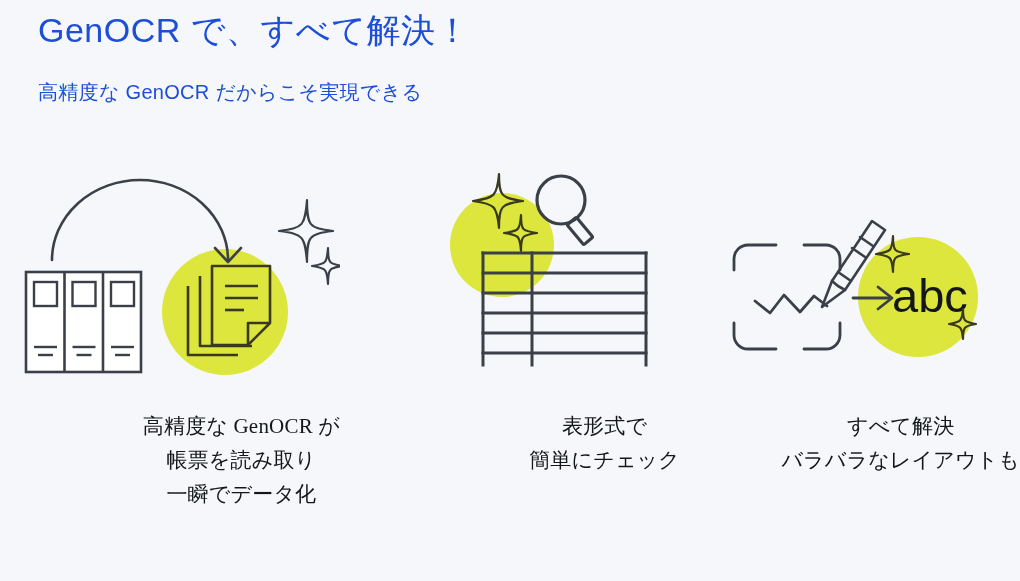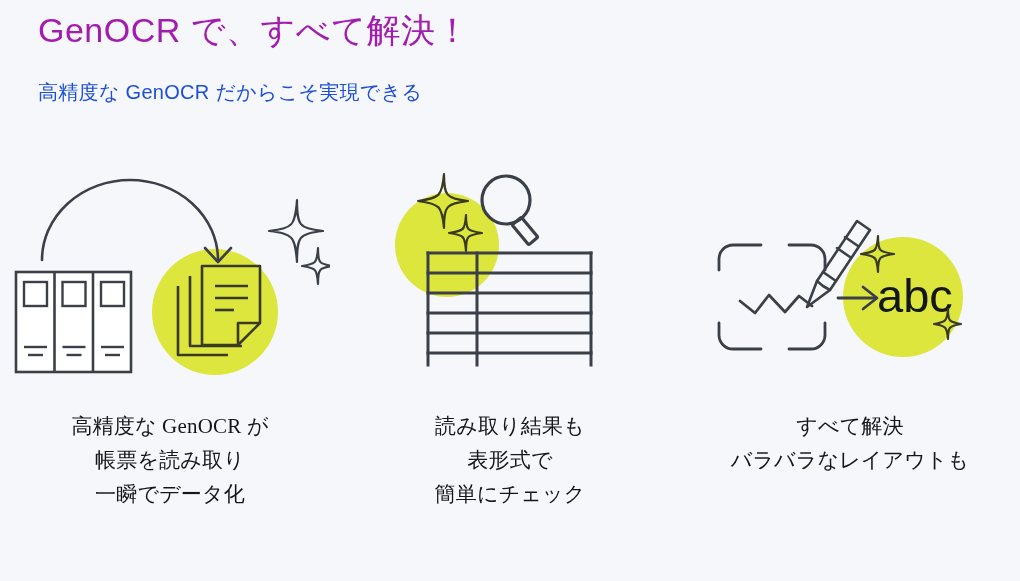--- a/index.html
+++ b/index.html
@@ -28,21 +28,21 @@
     position: absolute;
     left: 38px;
     top: 8px;
     width: 900px;
   }
   .title {
     font-size: 34px;
     line-height: 1.3;
     font-weight: 400;
     letter-spacing: 0.5px;
-    color: #a21caf;
+    color: #1d4ed8;
     margin: 0;
     white-space: nowrap;
   }
   .subtitle {
     font-size: 20px;
     line-height: 1.4;
     font-weight: 400;
     letter-spacing: 0.3px;
     color: #1d4ed8;
     margin: 26px 0 0 0;
@@ -55,21 +55,21 @@
     left: 0;
     top: 160px;
     width: 1020px;
     display: flex;
     align-items: flex-start;
   }
   .feature {
     width: 340px;
     display: flex;
     flex-direction: column;
-    align-items: center;
+    align-items: flex-end;
   }
   .art {
     height: 235px;
     display: flex;
     align-items: center;
     justify-content: center;
   }
   .caption {
     margin-top: 14px;
     text-align: center;
@@ -169,21 +169,20 @@
             <line x1="33" y1="153" x2="196" y2="153"></line>
             <line x1="33" y1="173" x2="196" y2="173"></line>
             <line x1="33" y1="193" x2="196" y2="193"></line>
             <line x1="33" y1="93" x2="33" y2="205"></line>
             <line x1="82" y1="93" x2="82" y2="205"></line>
             <line x1="196" y1="93" x2="196" y2="205"></line>
           </g>
         </svg>
       </div>
       <div class="caption">
-        <span class="cline">読み取り結果も</span>
         <span class="cline">表形式で</span>
         <span class="cline">簡単にチェック</span>
       </div>
     </div>
 
     <div class="feature">
       <div class="art">
         <svg width="310" height="235" viewBox="0 0 310 235">
 
           <circle cx="208" cy="137" r="60" fill="#dce63c"></circle>

